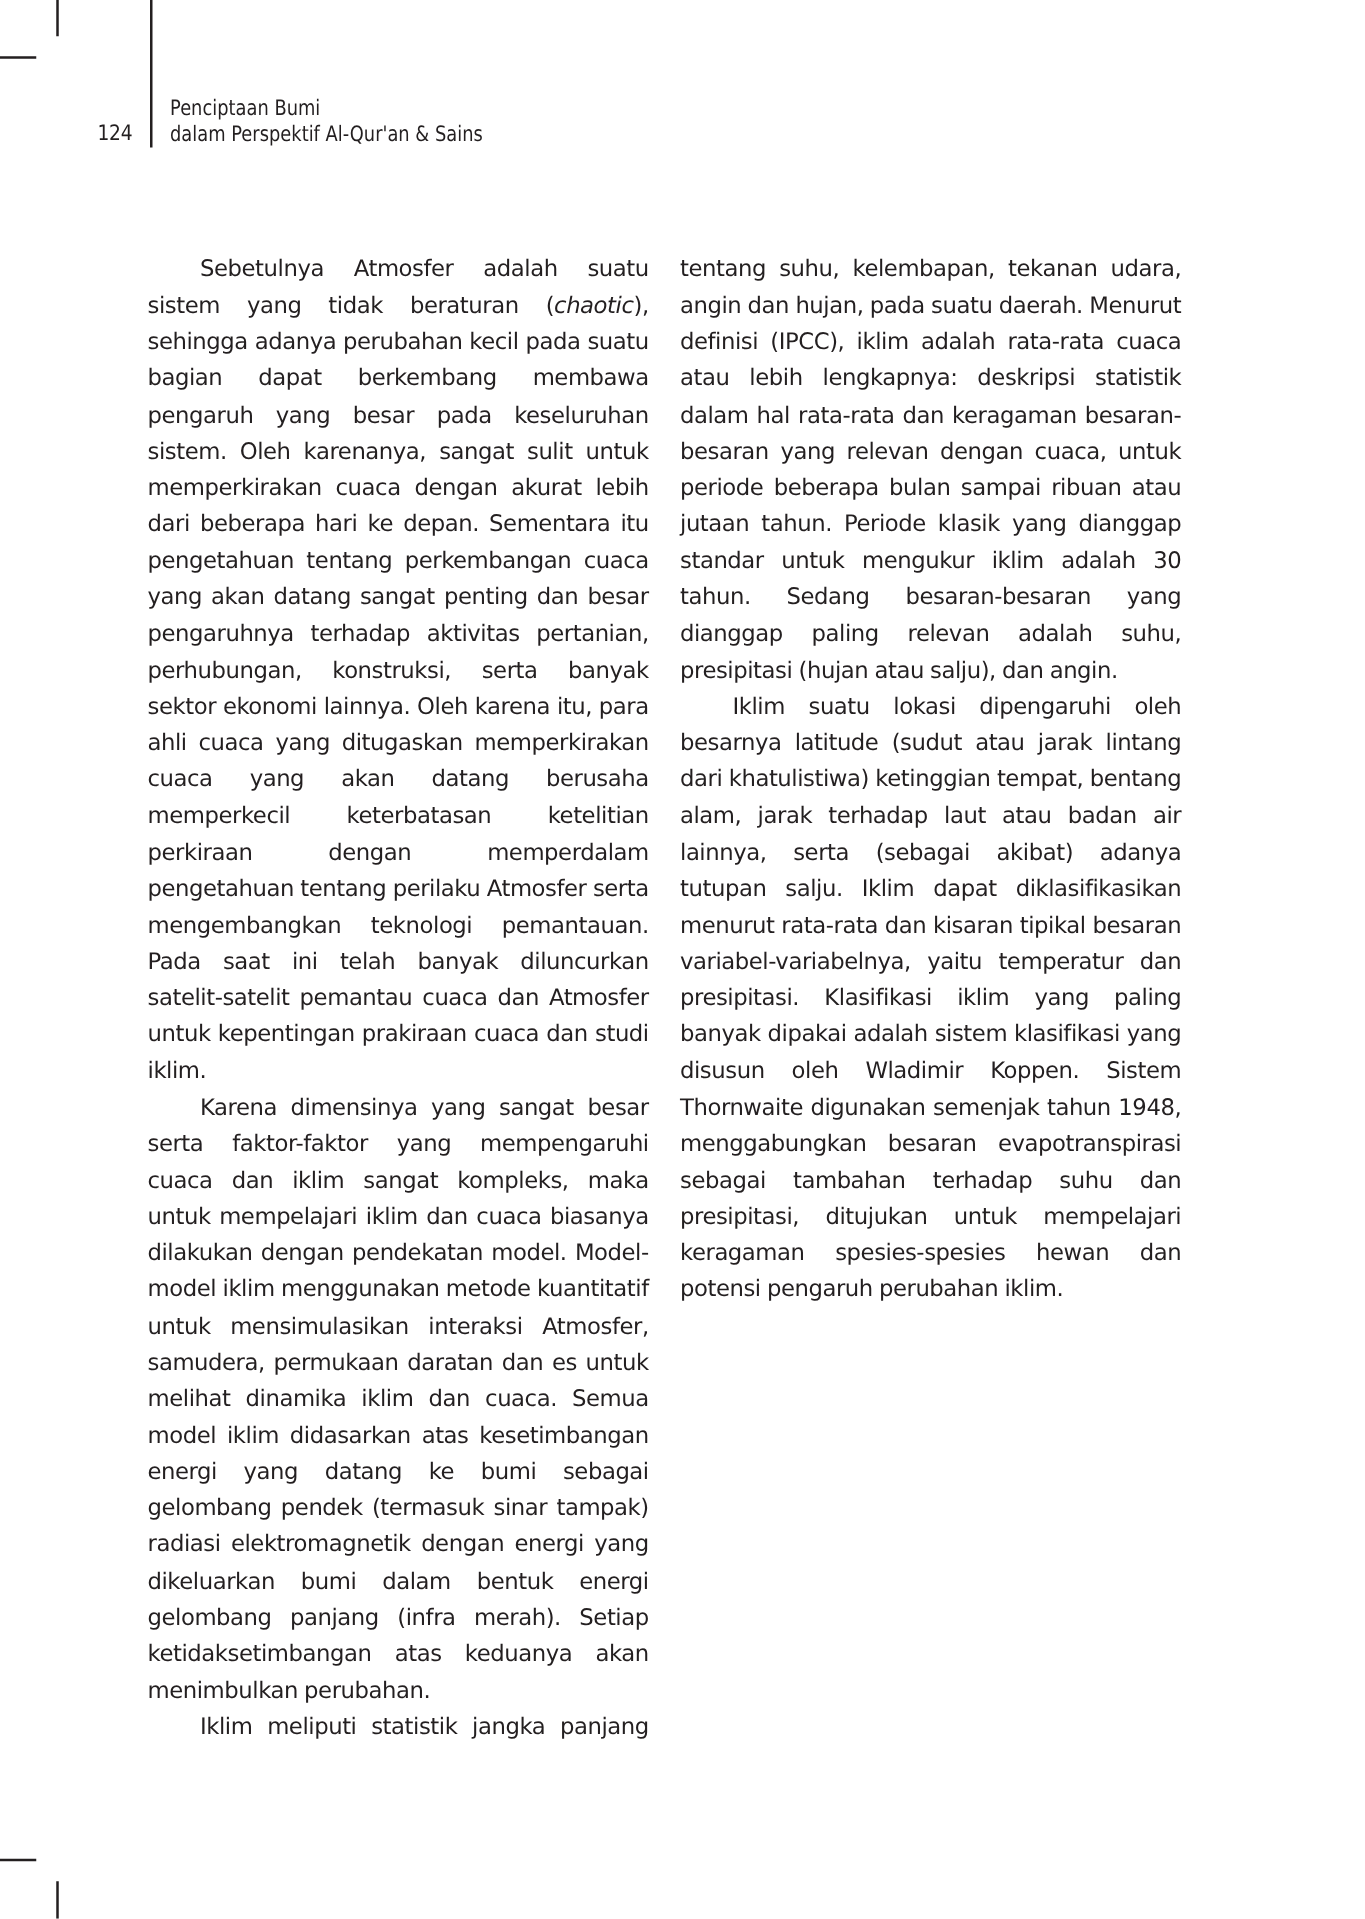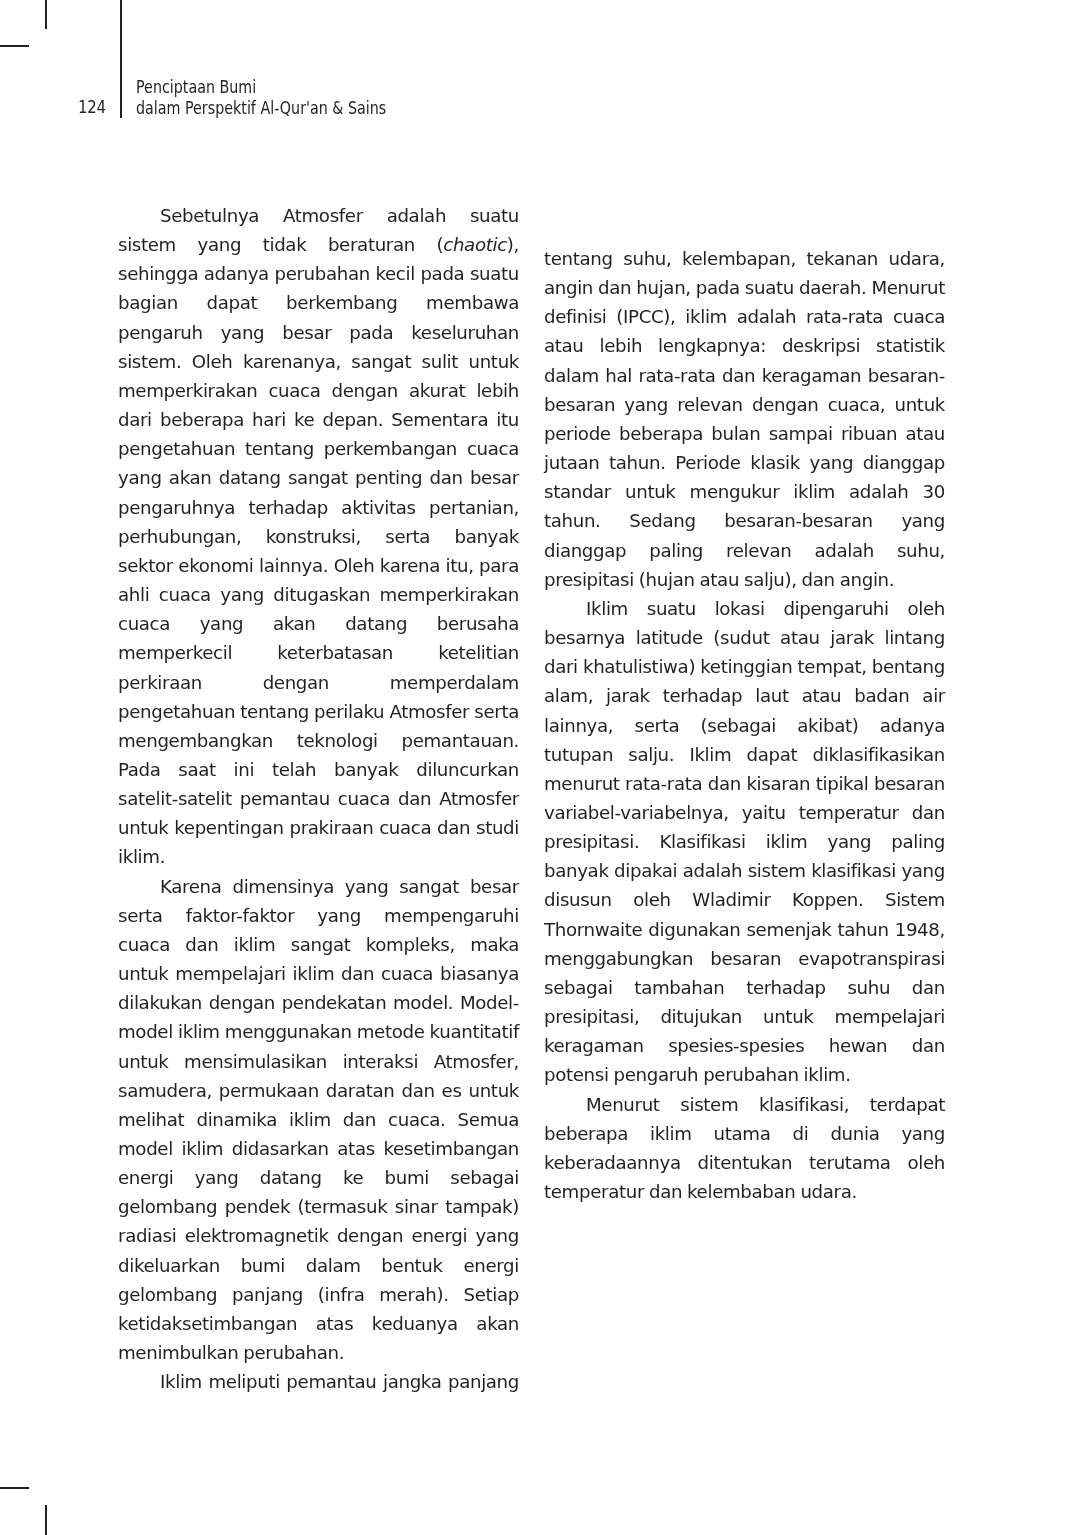--- a/index.html
+++ b/index.html
@@ -5,21 +5,21 @@
     html, body { margin: 0; padding: 0; background: #ffffff; }
     body { width: 1092px; height: 1535px; position: relative; overflow: hidden; color: #231f20; }
     .crop { position: absolute; background: #231f20; }
     .header-rule { position: absolute; left: 120px; top: 0; width: 2px; height: 118px; background: #231f20; }
     .page-number { position: absolute; left: 78px; top: 97px; font-family: "DejaVu Sans", sans-serif; font-size: 17px; letter-spacing: -0.3px; transform: scaleX(0.88); transform-origin: left top; }
     .running-head { position: absolute; left: 136px; top: 77px; font-family: "DejaVu Sans", sans-serif; font-size: 17px; line-height: 21px; transform: scaleX(0.84); transform-origin: left top; white-space: nowrap; }
     .column { position: absolute; top: 201px; width: 401px; font-family: "DejaVu Sans", sans-serif; font-size: 18.2px; line-height: 29.15px; text-align: justify; color: #231f20; letter-spacing: -0.35px; word-spacing: -0.5px; }
     .col-left { left: 118px; }
     .col-right { left: 544px; }
     .column p { margin: 0; text-indent: 42px; }
-    .column p.cont { text-indent: 0; margin-top: 43px; }
+    .column p.cont { text-indent: 0; }
     .column .last-line-justify { text-align-last: justify; }
     em { }
   </style>
 </head>
 <body>
 
 <div class="crop" style="left:45px; top:0; width:2px; height:29px;"></div>
 <div class="crop" style="left:0; top:45px; width:29px; height:2px;"></div>
 <div class="crop" style="left:0; top:1487px; width:29px; height:2px;"></div>
 <div class="crop" style="left:45px; top:1505px; width:2px; height:30px;"></div>
@@ -27,20 +27,19 @@
 <div class="header-rule"></div>
 <div class="page-number">124</div>
 <div class="running-head">
   <div>Penciptaan Bumi</div>
   <div>dalam Perspektif Al-Qur'an &amp; Sains</div>
 </div>
 
 <div class="column col-left">
   <p><span>Sebetulnya Atmosfer adalah suatu sistem yang tidak beraturan (</span><em>chaotic</em><span>), sehingga adanya perubahan kecil pada suatu bagian dapat berkembang membawa pengaruh yang besar pada keseluruhan sistem. Oleh karenanya, sangat sulit untuk memperkirakan cuaca dengan akurat lebih dari beberapa hari ke depan. Sementara itu pengetahuan tentang perkembangan cuaca yang akan datang sangat penting dan besar pengaruhnya terhadap aktivitas pertanian, perhubungan, konstruksi, serta banyak sektor ekonomi lainnya. Oleh karena itu, para ahli cuaca yang ditugaskan memperkirakan cuaca yang akan datang berusaha memperkecil keterbatasan ketelitian perkiraan dengan memperdalam pengetahuan tentang perilaku Atmosfer serta mengembangkan teknologi pemantauan. Pada saat ini telah banyak diluncurkan satelit-satelit pemantau cuaca dan Atmosfer untuk kepentingan prakiraan cuaca dan studi iklim.</span></p>
   <p>Karena dimensinya yang sangat besar serta faktor-faktor yang mempengaruhi cuaca dan iklim sangat kompleks, maka untuk mempelajari iklim dan cuaca biasanya dilakukan dengan pendekatan model. Model-model iklim menggunakan metode kuantitatif untuk mensimulasikan interaksi Atmosfer, samudera, permukaan daratan dan es untuk melihat dinamika iklim dan cuaca. Semua model iklim didasarkan atas kesetimbangan energi yang datang ke bumi sebagai gelombang pendek (termasuk sinar tampak) radiasi elektromagnetik dengan energi yang dikeluarkan bumi dalam bentuk energi gelombang panjang (infra merah). Setiap ketidaksetimbangan atas keduanya akan menimbulkan perubahan.</p>
-  <p class="last-line-justify">Iklim meliputi pemantau jangka panjang</p>
+  <p class="last-line-justify">Iklim meliputi statistik jangka panjang</p>
 </div>
 
 <div class="column col-right">
   <p class="cont">tentang suhu, kelembapan, tekanan udara, angin dan hujan, pada suatu daerah. Menurut definisi (IPCC), iklim adalah rata-rata cuaca atau lebih lengkapnya: deskripsi statistik dalam hal rata-rata dan keragaman besaran-besaran yang relevan dengan cuaca, untuk periode beberapa bulan sampai ribuan atau jutaan tahun. Periode klasik yang dianggap standar untuk mengukur iklim adalah 30 tahun. Sedang besaran-besaran yang dianggap paling relevan adalah suhu, presipitasi (hujan atau salju), dan angin.</p>
   <p>Iklim suatu lokasi dipengaruhi oleh besarnya latitude (sudut atau jarak lintang dari khatulistiwa) ketinggian tempat, bentang alam, jarak terhadap laut atau badan air lainnya, serta (sebagai akibat) adanya tutupan salju. Iklim dapat diklasifikasikan menurut rata-rata dan kisaran tipikal besaran variabel-variabelnya, yaitu temperatur dan presipitasi. Klasifikasi iklim yang paling banyak dipakai adalah sistem klasifikasi yang disusun oleh Wladimir Koppen. Sistem Thornwaite digunakan semenjak tahun 1948, menggabungkan besaran evapotranspirasi sebagai tambahan terhadap suhu dan presipitasi, ditujukan untuk mempelajari keragaman spesies-spesies hewan dan potensi pengaruh perubahan iklim.</p>
-  <p>Menurut sistem klasifikasi, terdapat beberapa iklim utama di dunia yang keberadaannya ditentukan terutama oleh temperatur dan kelembaban udara.</p>
 </div>
 
 </body></html>

